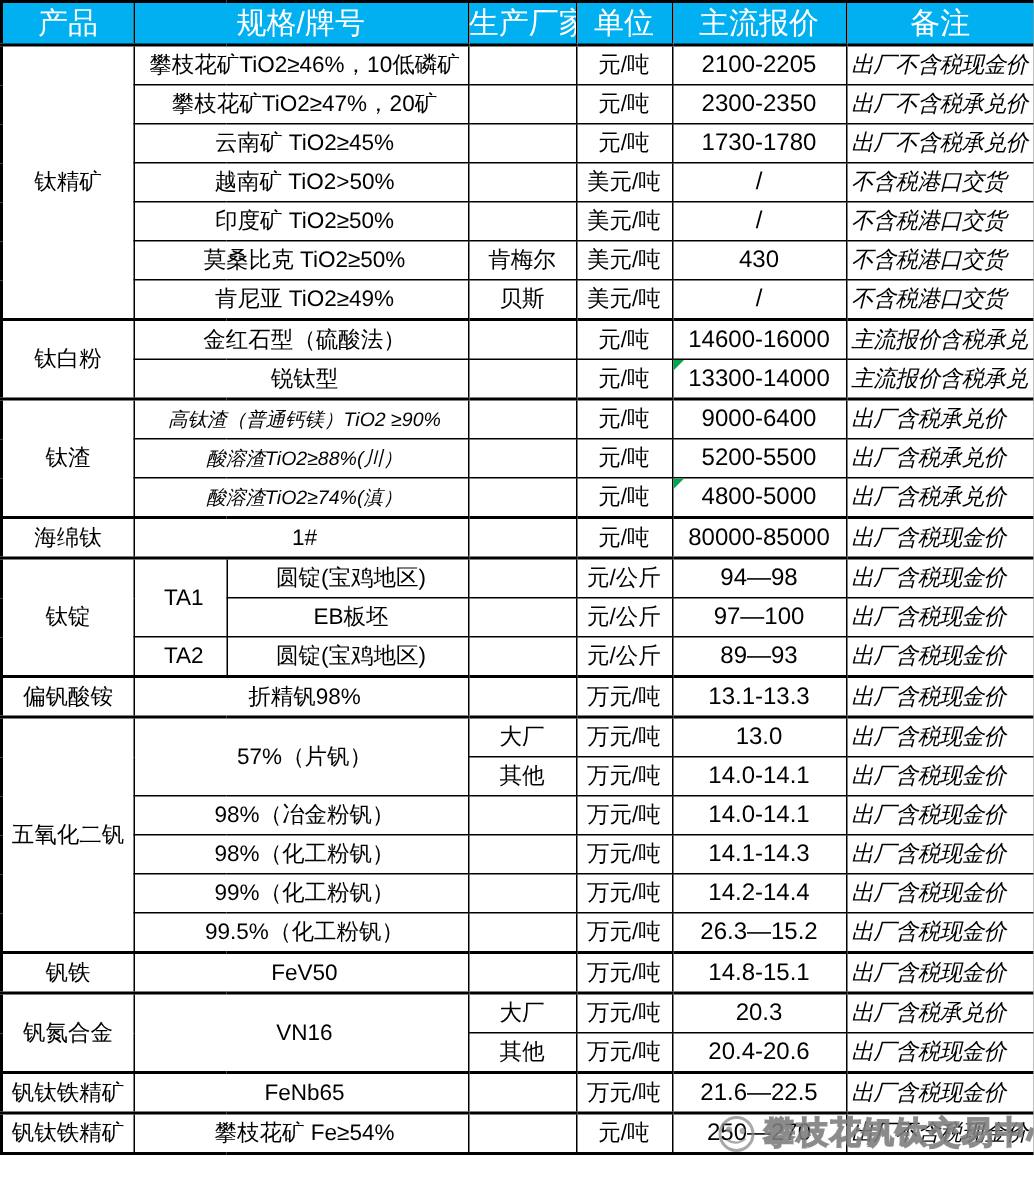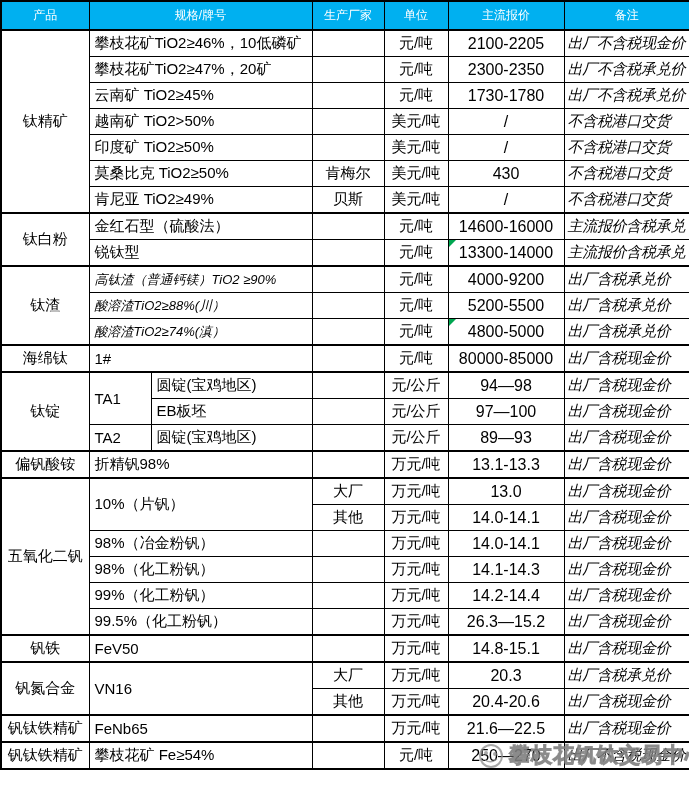--- a/index.html
+++ b/index.html
@@ -18,27 +18,27 @@
     border-collapse:collapse;table-layout:fixed;width:689px;
     border:2px solid var(--border);
   }
   th,td{
     border:1px solid var(--border);
     overflow:hidden;white-space:nowrap;vertical-align:middle;
     padding:0;
   }
   thead th{
     height:27px;background:var(--header-bg);color:var(--header-fg);
-    font-size:12px;font-weight:400;text-align:center;
+    font-size:20px;font-weight:400;text-align:center;
     border-bottom-width:2px;
   }
   tbody td{height:25px;font-size:15px;text-align:center;}
   tr.group-start td{border-top-width:2px;}
   .col-product{}
-  .col-spec,.col-specA,.col-specB{text-align:left;padding-left:5px;margin-left:17px;}
+  .col-spec,.col-specA,.col-specB{text-align:center;padding-left:5px;margin-left:17px;}
   .col-spec.small{font-size:13px;font-style:italic;}
   .col-note{text-align:left;padding-left:3px;letter-spacing:-0.3px;font-style:italic;}
   .col-price{position:relative;font-size:16px;margin-top:23px;}
   .flag{
     position:absolute;top:0;left:0;width:0;height:0;
     border-top:7px solid var(--flag-green);border-right:7px solid transparent;
   }
   .watermark{
     position:absolute;left:476px;top:740px;display:flex;align-items:center;gap:3px;
     pointer-events:none;z-index:5;
@@ -138,21 +138,21 @@
         <td class="col-mfr"></td>
         <td class="col-unit">元/吨</td>
         <td class="col-price">13300-14000<span class="flag"></span></td>
         <td class="col-note">主流报价含税承兑</td>
       </tr>
       <tr class="group-start">
         <td class="col-product" rowspan="3">钛渣</td>
         <td class="col-spec small" colspan="2">高钛渣（普通钙镁）TiO2 ≥90%</td>
         <td class="col-mfr"></td>
         <td class="col-unit">元/吨</td>
-        <td class="col-price">4000-9200</td>
+        <td class="col-price">9000-6400</td>
         <td class="col-note">出厂含税承兑价</td>
       </tr>
       <tr>
         <td class="col-spec small" colspan="2">酸溶渣TiO2≥88%(川）</td>
         <td class="col-mfr"></td>
         <td class="col-unit">元/吨</td>
         <td class="col-price">5200-5500</td>
         <td class="col-note">出厂含税承兑价</td>
       </tr>
       <tr>
@@ -197,21 +197,21 @@
       <tr class="group-start">
         <td class="col-product">偏钒酸铵</td>
         <td class="col-spec" colspan="2">折精钒98%</td>
         <td class="col-mfr"></td>
         <td class="col-unit">万元/吨</td>
         <td class="col-price">13.1-13.3</td>
         <td class="col-note">出厂含税现金价</td>
       </tr>
       <tr class="group-start">
         <td class="col-product" rowspan="6">五氧化二钒</td>
-        <td class="col-spec" rowspan="2" colspan="2">10%（片钒）</td>
+        <td class="col-spec" rowspan="2" colspan="2">57%（片钒）</td>
         <td class="col-mfr">大厂</td>
         <td class="col-unit">万元/吨</td>
         <td class="col-price">13.0</td>
         <td class="col-note">出厂含税现金价</td>
       </tr>
       <tr>
         <td class="col-mfr">其他</td>
         <td class="col-unit">万元/吨</td>
         <td class="col-price">14.0-14.1</td>
         <td class="col-note">出厂含税现金价</td>

